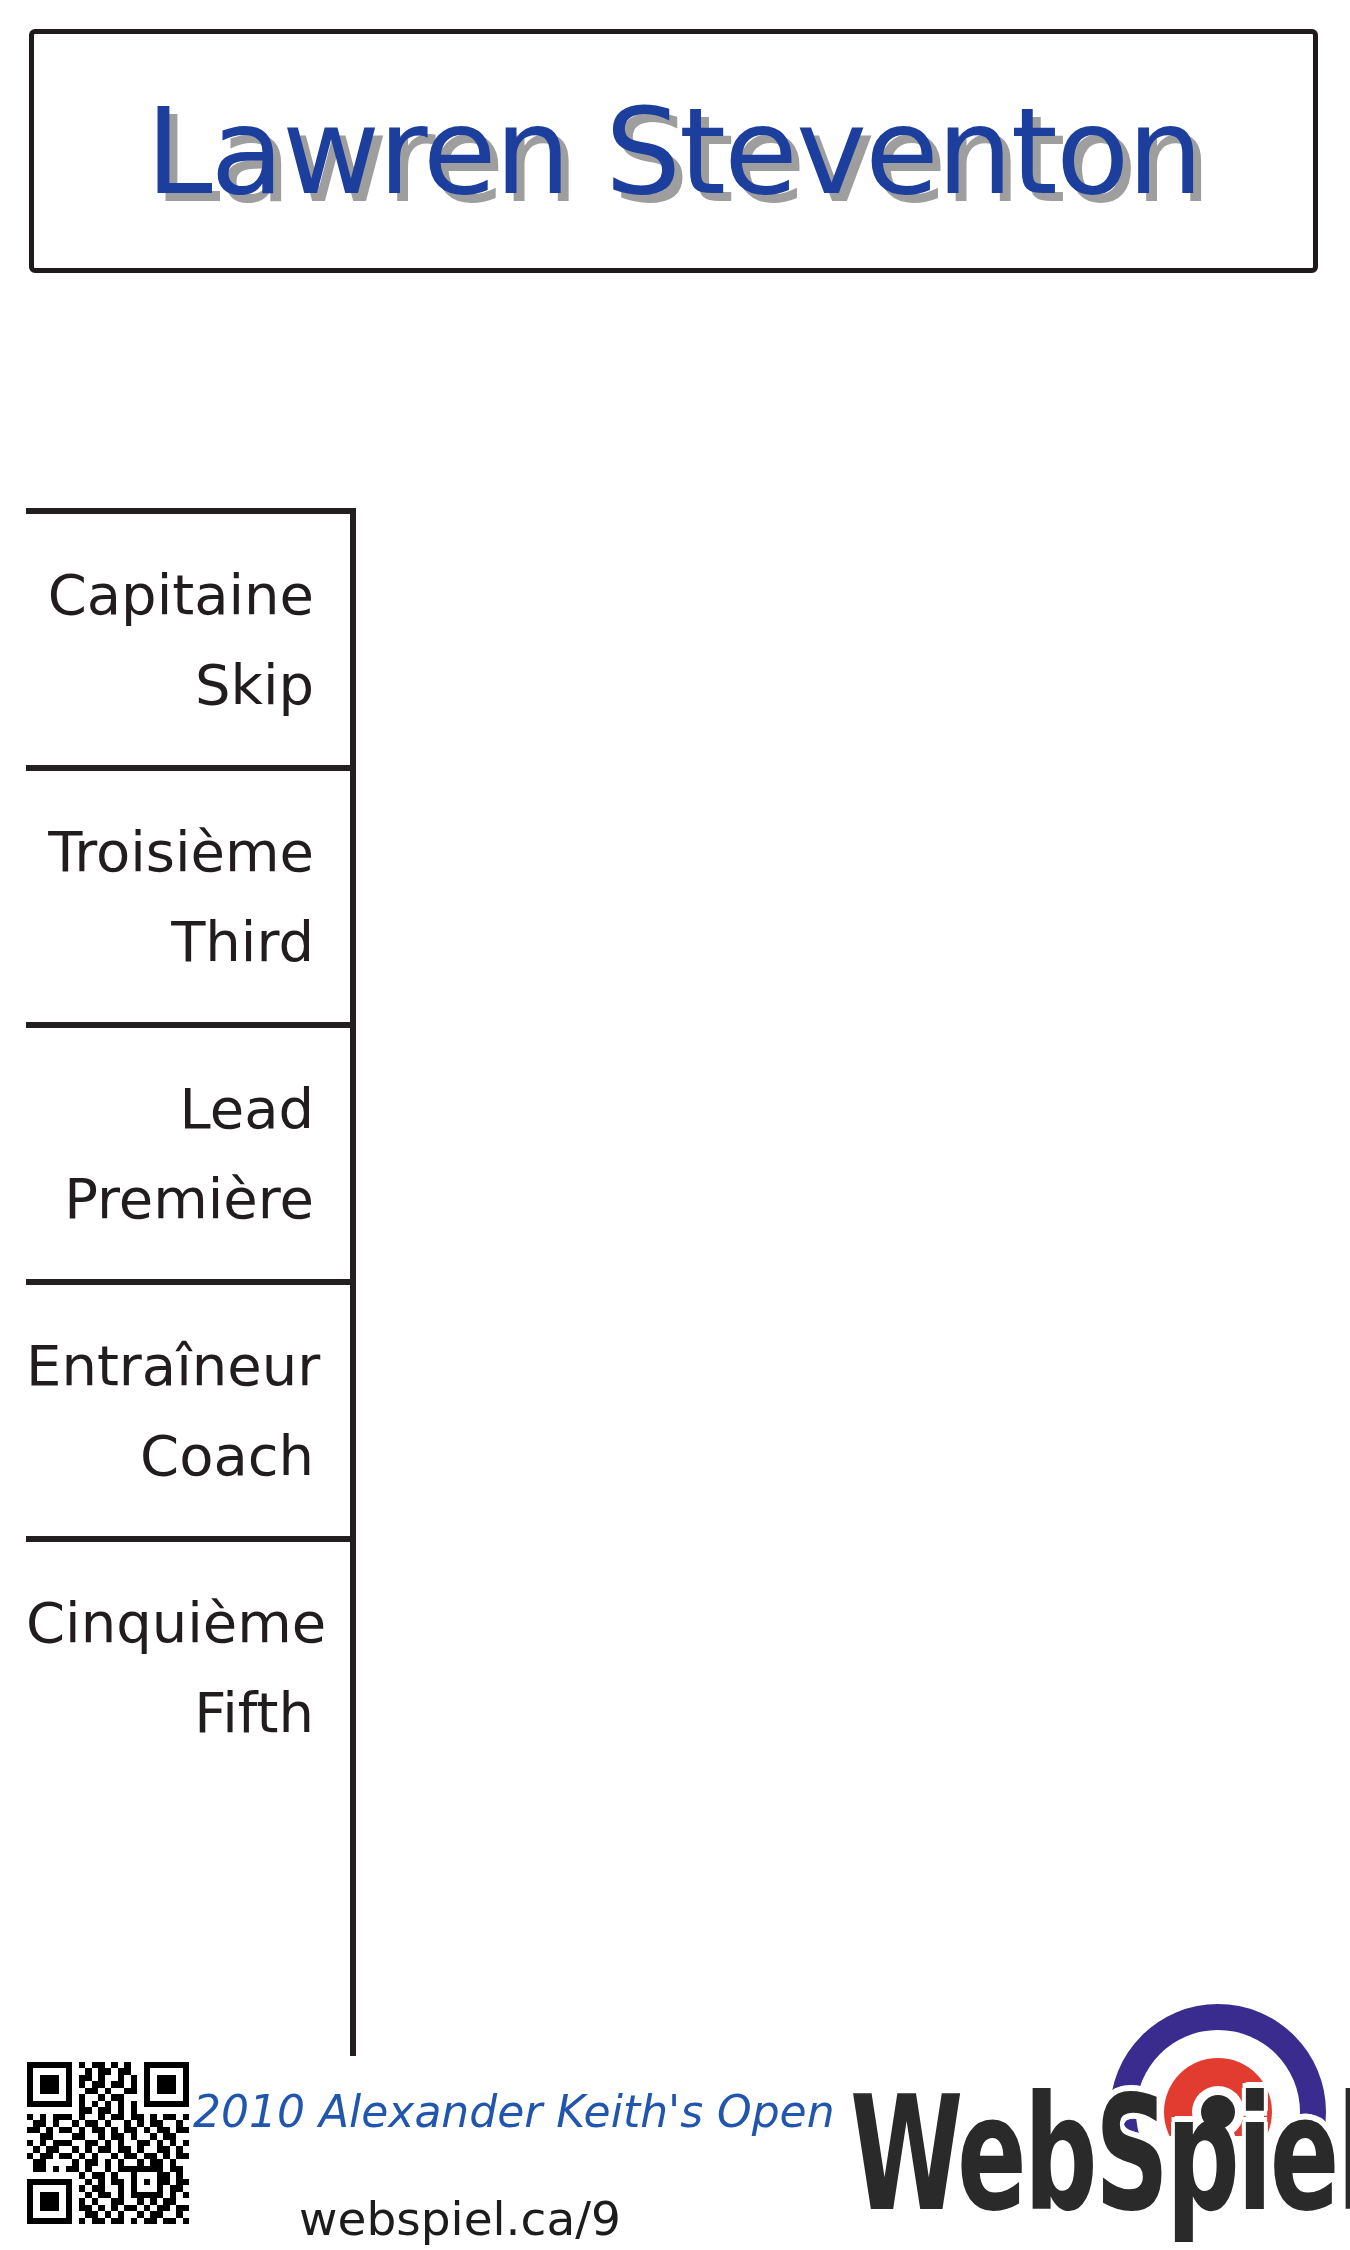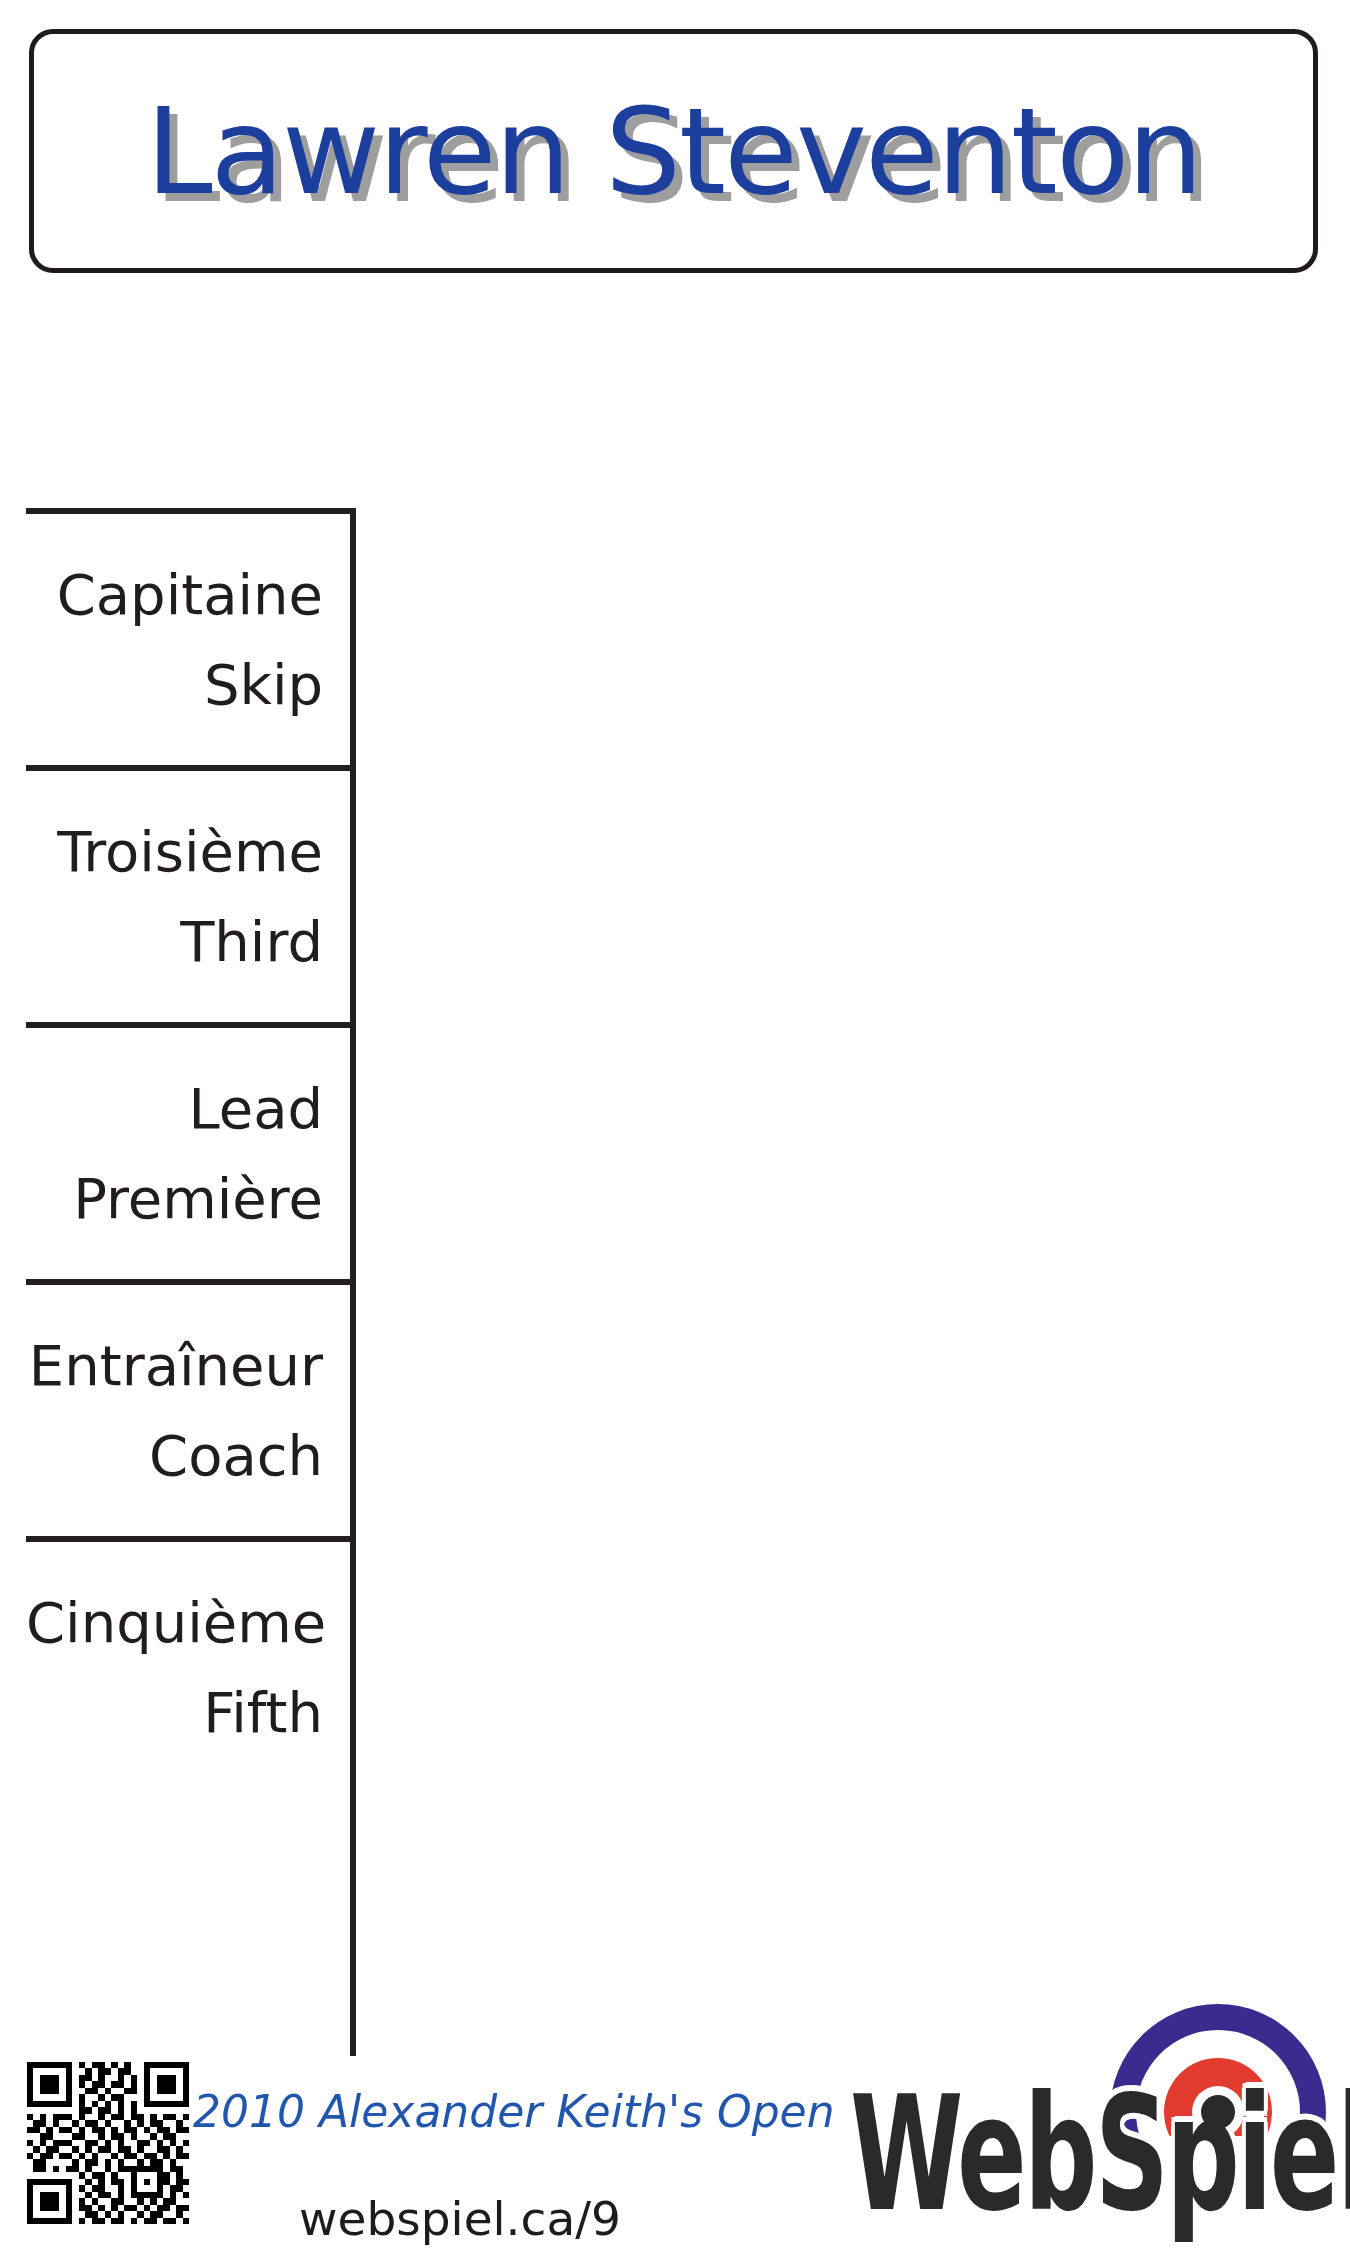--- a/index.html
+++ b/index.html
@@ -9,21 +9,21 @@
     font-family:"DejaVu Sans","Liberation Sans",sans-serif;
     color:#231f20;
     overflow:hidden;
   }
 
   
   .name-box{
     position:absolute;left:29px;top:29px;
     width:1279px;height:234px;
     border:5px solid #1f1b1c;
-    border-radius:24px;
+    border-radius:6px;
     display:flex;align-items:center;justify-content:center;
     background:#ffffff;
   }
   .name-title{
     font-size:120px;
     letter-spacing:-2px;
     color:#1c3f9e;
     text-shadow:8px 8px 0 #9e9e9e;
     white-space:nowrap;
   }
@@ -31,21 +31,21 @@
   
   .roster{
     position:absolute;left:26px;top:508px;width:1297px;
   }
   .roster-row{
     box-sizing:border-box;
     height:257px;
     border-top:6px solid #231f20;
     display:flex;flex-direction:column;justify-content:center;
     width:324px;            
-    padding-right:27px;
+    padding-right:36px;
     text-align:right;
   }
   .roster-row .lbl{
     font-size:56px;
     line-height:90px;
     color:#211d1e;
     white-space:nowrap;
   }
   .col-divider{
     position:absolute;left:350px;top:508px;

